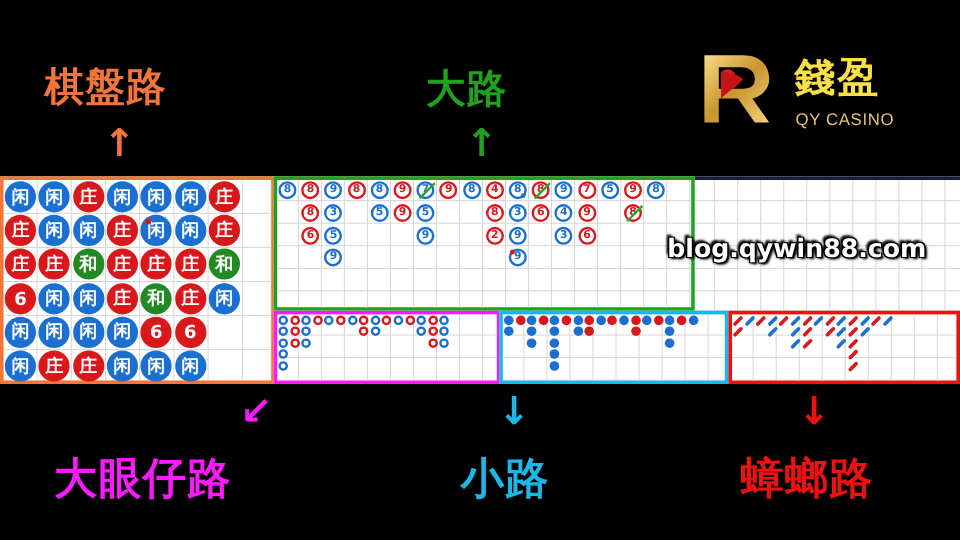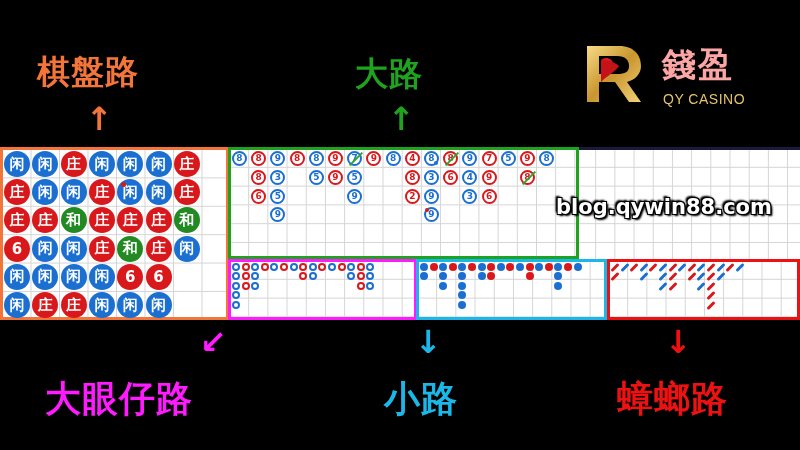--- a/index.html
+++ b/index.html
@@ -30,21 +30,21 @@
 
   
   .hollow { position:absolute; width:8px; height:8px; border-radius:50%; border:2px solid; background:#fff; }
   .solid { position:absolute; width:8px; height:8px; border-radius:50%; }
   .slash { position:absolute; width:10px; height:3px; border-radius:2px; transform:rotate(-45deg); }
 
   .watermark { position:absolute; left:556px; top:195px; font-size:21px; font-weight:bold; color:#fff;
                text-shadow: 0 0 3px #000, 0 0 3px #000, 1px 1px 0 #000, -1px -1px 0 #000, 1px -1px 0 #000, -1px 1px 0 #000, 2px 2px 2px #000, -2px -2px 2px #000; }
 
   .logo-mark { position:absolute; left:585px; top:42px; width:60px; height:62px; }
-  .logo-cn { position:absolute; left:662px; top:42px; font-size:34px; font-weight:bold; color:#fca5a5; letter-spacing:2px;
+  .logo-cn { position:absolute; left:662px; top:42px; font-size:34px; font-weight:bold; color:#fde047; letter-spacing:2px;
              font-family:"DejaVu Serif", serif; }
   .logo-en { position:absolute; left:663px; top:91px; font-size:14px; color:#e5c36b; letter-spacing:0.5px; font-family:"Liberation Sans", sans-serif; }
 </style>
 </head>
 <body>
 
 <div class="label" style="left:37px;top:50px;font-size:33px;color:#f3753a;">棋盤路</div>
 <div class="arrow" style="left:86px;top:100px;font-size:32px;color:#f3753a;">↑</div>
 
 <div class="label" style="left:355px;top:52px;font-size:33px;color:#1fa31f;">大路</div>

